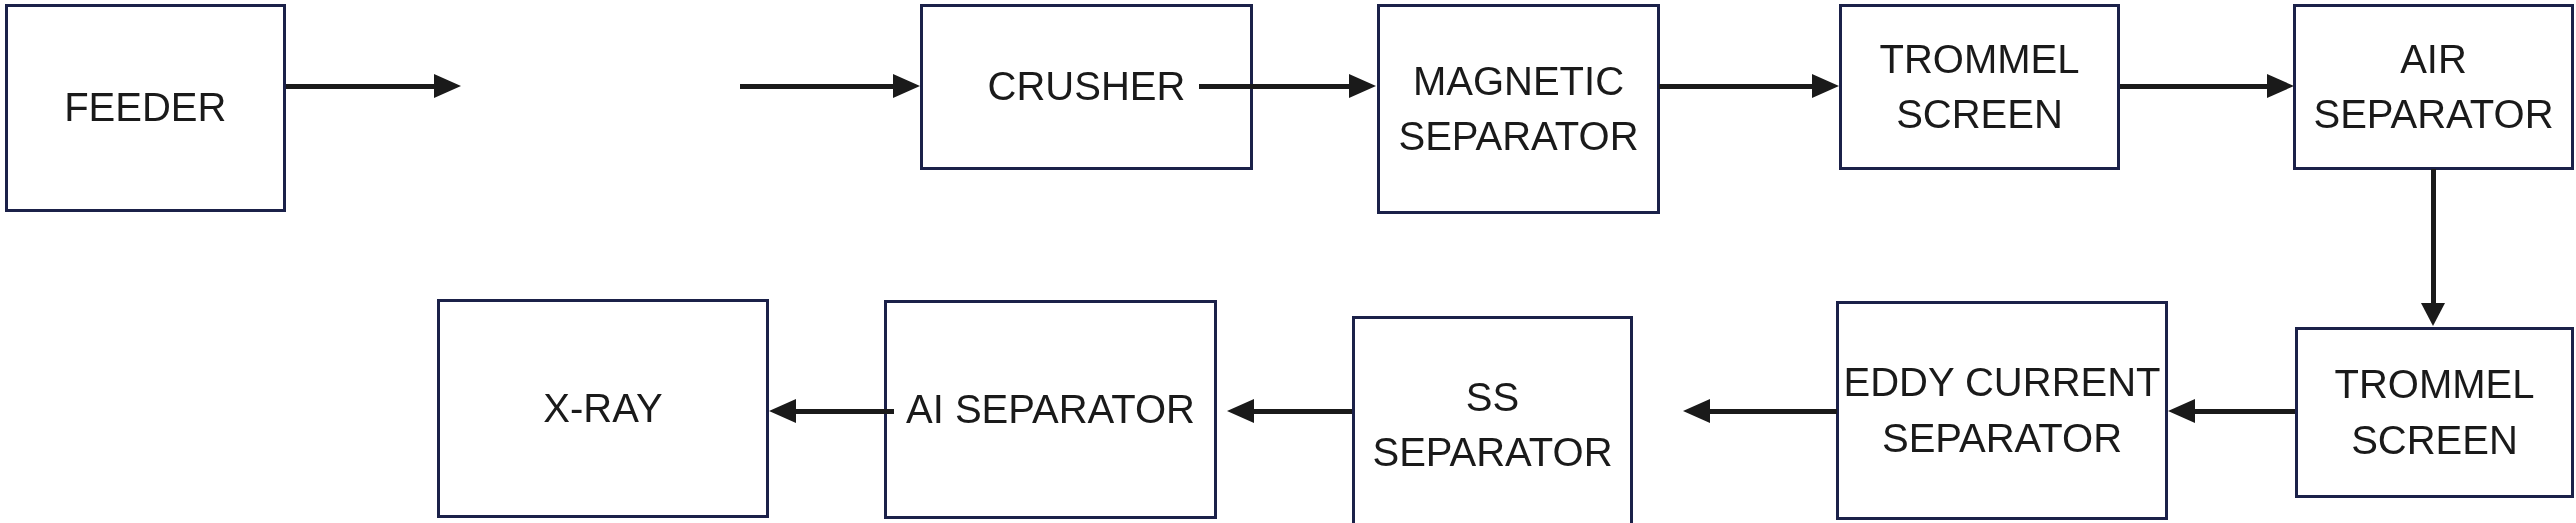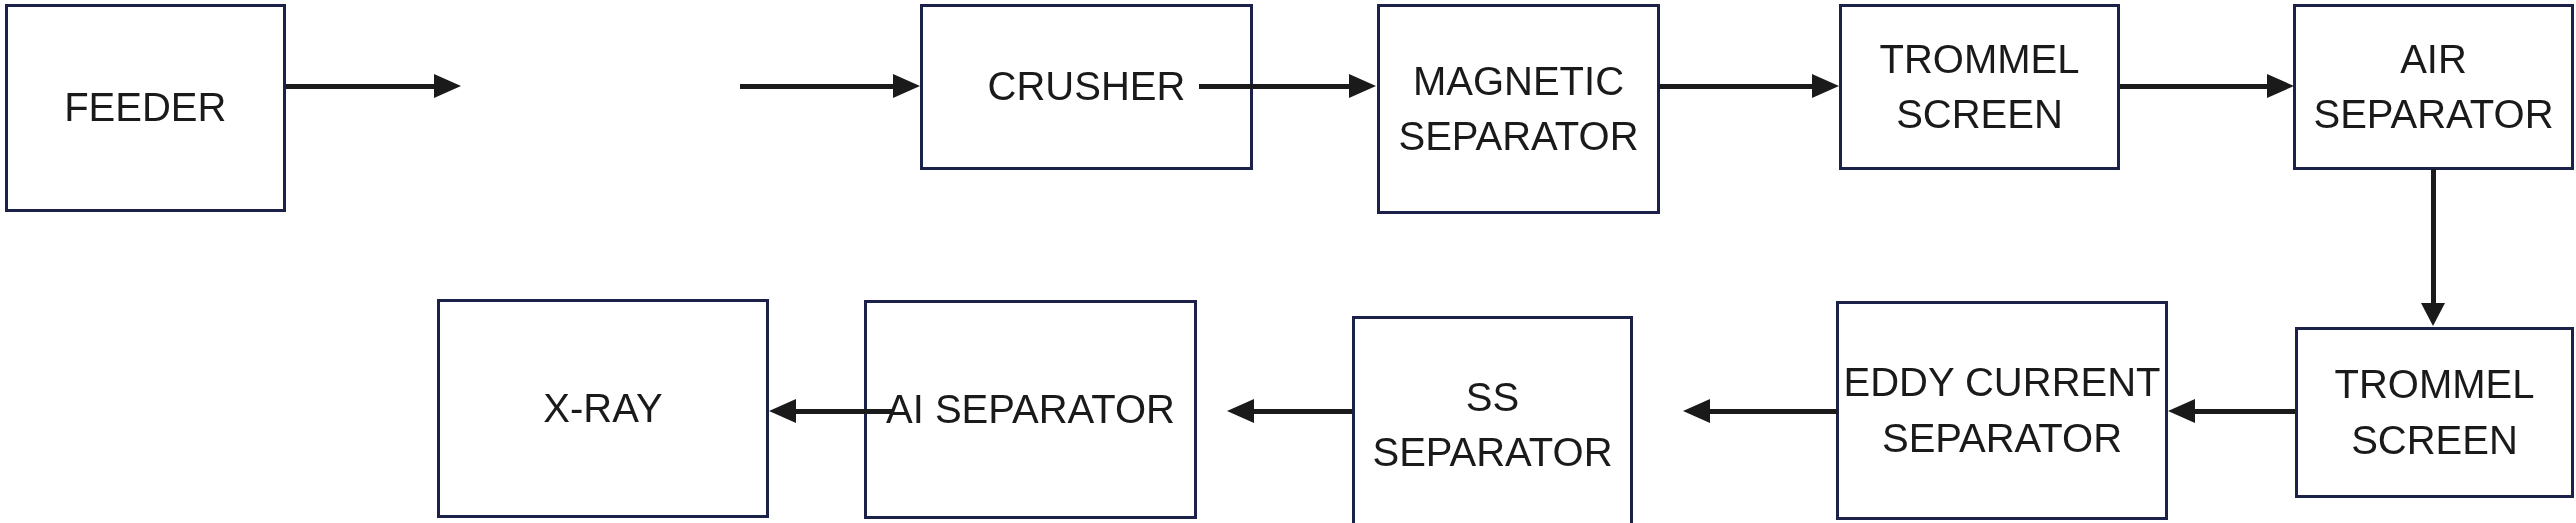--- a/index.html
+++ b/index.html
@@ -77,21 +77,21 @@
   <div class="node" style="left:1839px; top:3.8px; width:281px; height:166px;">TROMMEL SCREEN</div>
 
   <div class="node" style="left:2293px; top:3.8px; width:281px; height:166px;">AIR SEPARATOR</div>
 
   <div class="node" style="left:2295px; top:327px; width:279px; height:171px;">TROMMEL SCREEN</div>
 
   <div class="node" style="left:1836px; top:301px; width:332px; height:219px;">EDDY CURRENT SEPARATOR</div>
 
   <div class="node" style="left:1352px; top:316px; width:281px; height:218px;">SS SEPARATOR</div>
 
-  <div class="node" style="left:864px; top:300px; width:333px; height:219px;">AI SEPARATOR</div>
+  <div class="node" style="left:884px; top:300px; width:333px; height:219px;">AI SEPARATOR</div>
 
   <div class="node" style="left:437px; top:299px; width:332px; height:219px;">X-RAY</div>
 
   <div class="arrow h right" style="left:286px;  top:84px; width:148px;"></div>
   <div class="arrow h right" style="left:740px;  top:84px; width:153px;"></div>
   <div class="arrow h right" style="left:1199px; top:84px; width:150px;"></div>
   <div class="arrow h right" style="left:1659px; top:84px; width:153px;"></div>
   <div class="arrow h right" style="left:2120px; top:84px; width:147px;"></div>
 
   <div class="arrow v down" style="left:2431px; top:169px; height:134px;"></div>

